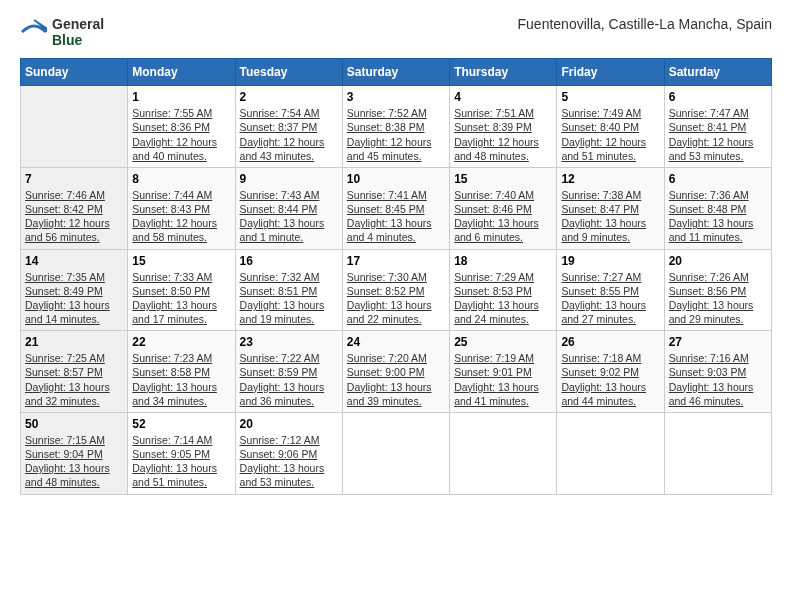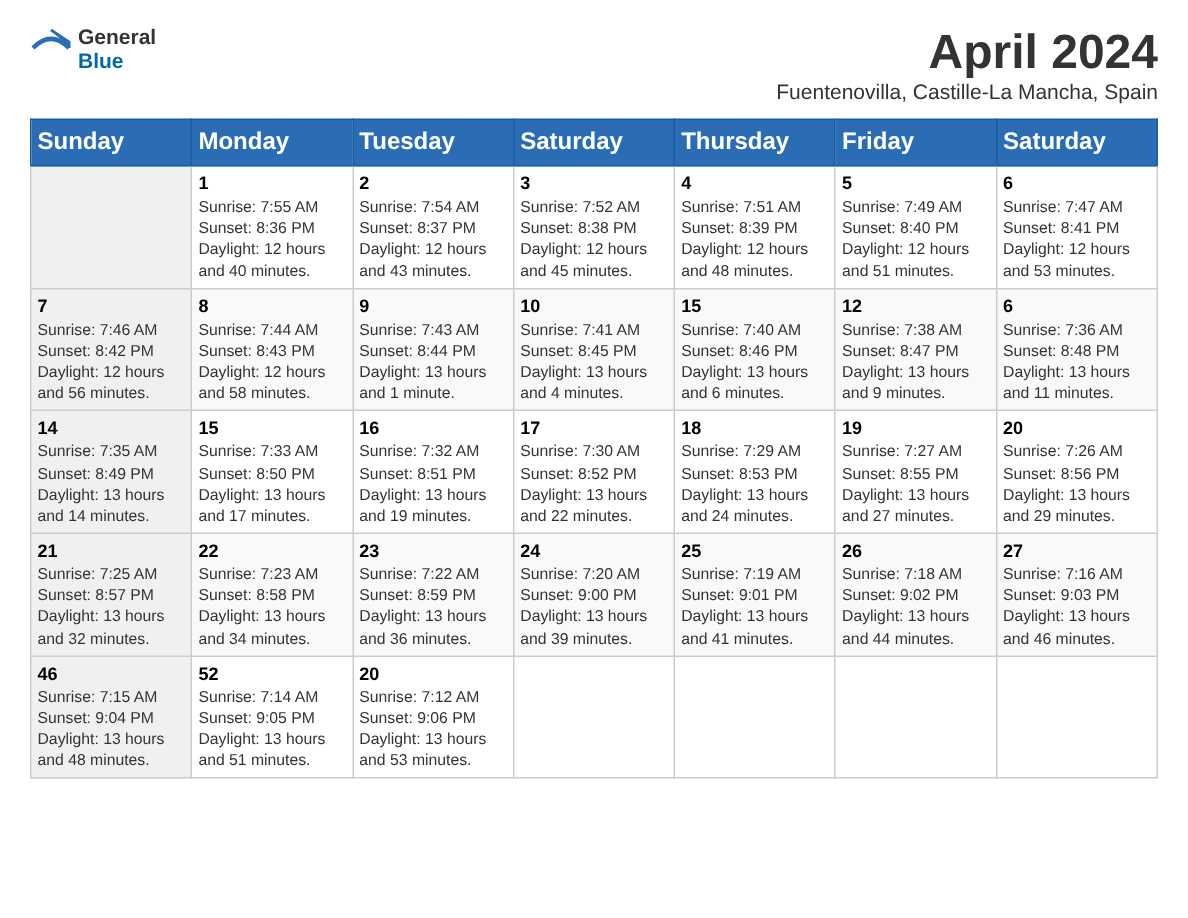--- a/index.html
+++ b/index.html
@@ -38,21 +38,21 @@
     table {
       width: 100%;
       border-collapse: collapse;
       font-size: 11px;
     }
     thead tr th {
       background-color: #2a6db5;
       color: #fff;
       padding: 6px 4px;
       text-align: left;
-      font-size: 16px;
+      font-size: 12px;
       font-weight: bold;
       border: 1px solid #1a5da0;
     }
     tbody tr td {
       border: 1px solid #ccc;
       padding: 4px 4px;
       vertical-align: top;
       min-width: 100px;
       background: #fff;
     }
@@ -62,42 +62,42 @@
     .day-num {
       font-weight: bold;
       font-size: 12px;
       display: block;
       margin-bottom: 2px;
     }
     .cell-text {
       font-size: 10.5px;
       color: #333;
       line-height: 1.35;
+      text-decoration: underline;
     }
     tbody tr td:first-child {
       background: #f0f0f0;
     }
   </style>
 </head>
 <body>
 
 <div class="header">
   <div class="logo">
   <svg width="28" height="28" viewBox="0 0 28 28">
     <rect x="0" y="0" width="28" height="28" fill="none"></rect>
     <path d="M2 14 Q14 2 26 14" stroke="#2a6db5" stroke-width="3" fill="none"></path>
     <path d="M14 2 L26 10 L26 14" stroke="#2a6db5" stroke-width="2" fill="#2a6db5"></path>
   </svg>
   <div style="display:flex;flex-direction:column;line-height:1.15;">
     <span style="font-size:14px;font-weight:bold;color:#333;">General</span>
-    <span style="font-size:14px;font-weight:bold;color:#0369a1;">Blue</span>
+    <span style="font-size:14px;font-weight:bold;color:#14532d;">Blue</span>
   </div>
 </div>
   <div class="title-block">
-    <h1>April 2024</h1>
     <h2>Fuentenovilla, Castille-La Mancha, Spain</h2>
   </div>
 </div>
 
 <table>
   <thead>
     <tr id="header-row">
         <th>Sunday</th>
         <th>Monday</th>
         <th>Tuesday</th>
@@ -220,21 +220,21 @@
           <span class="day-num">26</span>
           <div class="cell-text">Sunrise: 7:18 AM<br>Sunset: 9:02 PM<br>Daylight: 13 hours and 44 minutes.</div>
         </td>
         <td>
           <span class="day-num">27</span>
           <div class="cell-text">Sunrise: 7:16 AM<br>Sunset: 9:03 PM<br>Daylight: 13 hours and 46 minutes.</div>
         </td>
       </tr>
       <tr>
         <td>
-          <span class="day-num">46</span>
+          <span class="day-num">50</span>
           <div class="cell-text">Sunrise: 7:15 AM<br>Sunset: 9:04 PM<br>Daylight: 13 hours and 48 minutes.</div>
         </td>
         <td>
           <span class="day-num">52</span>
           <div class="cell-text">Sunrise: 7:14 AM<br>Sunset: 9:05 PM<br>Daylight: 13 hours and 51 minutes.</div>
         </td>
         <td>
           <span class="day-num">20</span>
           <div class="cell-text">Sunrise: 7:12 AM<br>Sunset: 9:06 PM<br>Daylight: 13 hours and 53 minutes.</div>
         </td>

